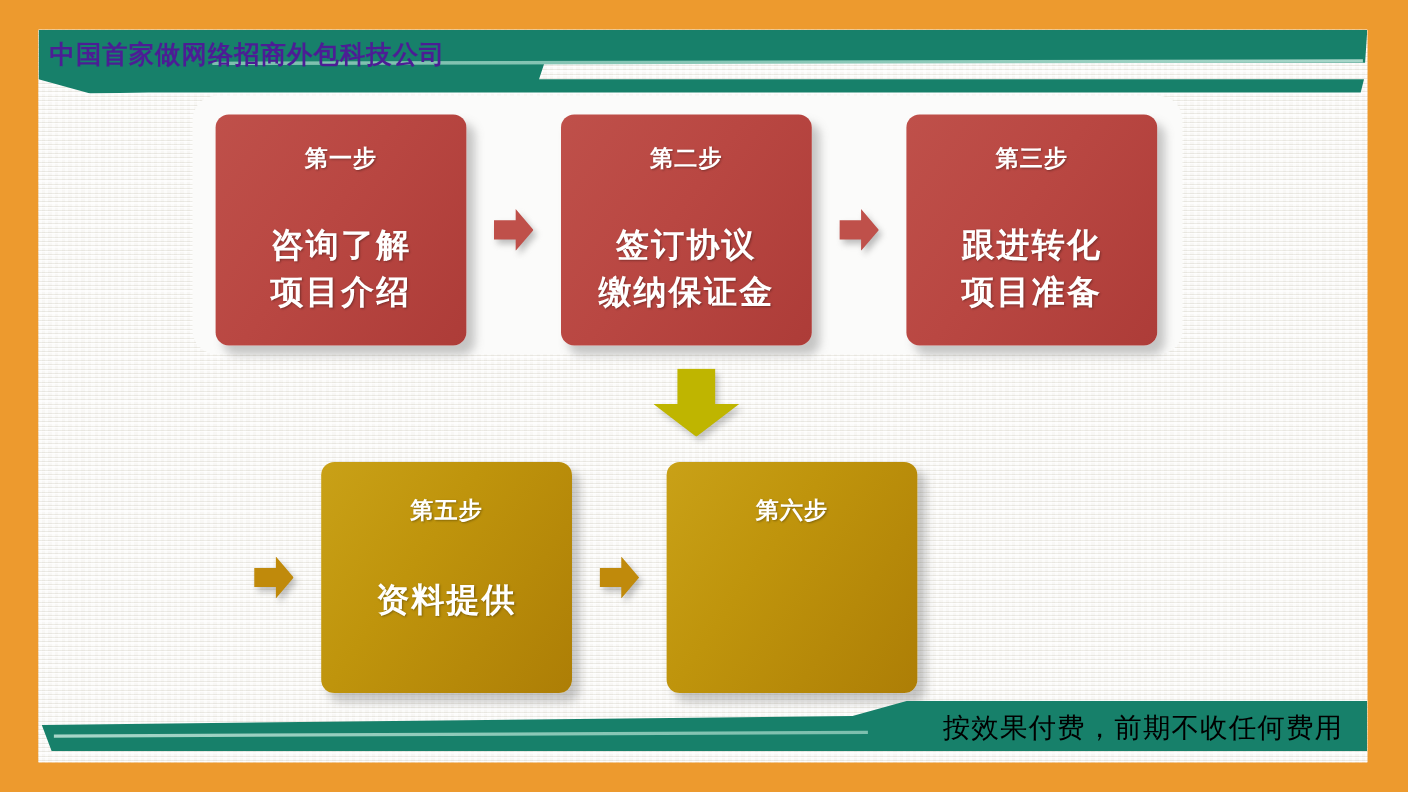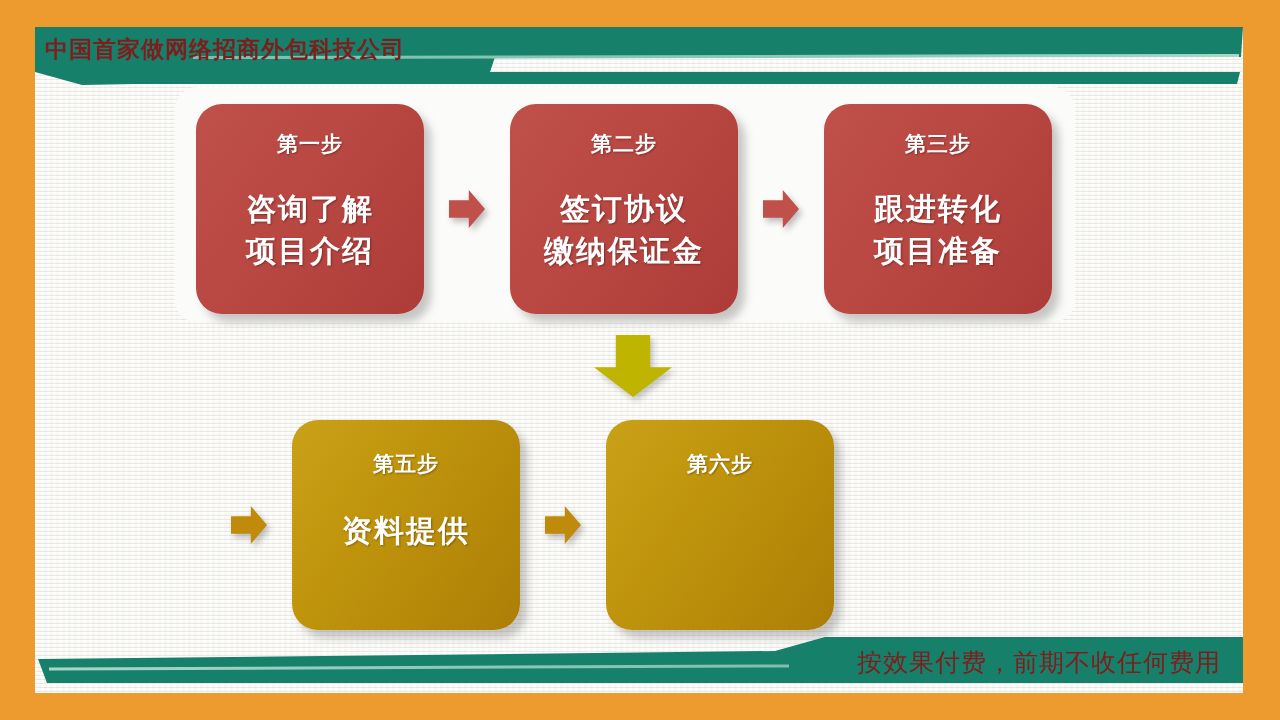--- a/index.html
+++ b/index.html
@@ -82,21 +82,21 @@
     height: 3px;
     background: linear-gradient(90deg, #7DBFAE 0%, #8CC9B8 60%, #A8D6C9 100%);
     transform: skewY(-0.12deg);
   }
   .header-title {
     position: absolute;
     left: 10px;
     top: 0;
     height: 45px;
     line-height: 45px;
-    color: #7f1d1d;
+    color: #4c1d95;
     font-size: 23px;
     font-weight: bold;
     letter-spacing: 1px;
     white-space: nowrap;
   }
 
   
   .row1-panel {
     position: absolute;
     left: 175px;
@@ -113,27 +113,28 @@
     display: flex;
     align-items: center;
   }
   .row-top    { left: 196px;  top: 104px;  width: 866px; height: 210px; }
   .row-bottom { left: 206px;  top: 420px;  width: 846px; height: 210px; }
 
   .step-box {
     position: relative;
     width: 228px;
     height: 210px;
-    border-radius: 26px;
+    border-radius: 12px;
     box-shadow: 7px 8px 9px rgba(95,95,95,0.34);
     display: flex;
     flex-direction: column;
     align-items: center;
     box-sizing: border-box;
     overflow: hidden;
+    gap: 15px;
   }
   .step-box.red {
     background: linear-gradient(125deg, #BF504A 0%, #B94742 45%, #AD3C38 100%);
   }
   .step-box.gold {
     background: linear-gradient(125deg, #C9A117 0%, #BF940C 40%, #AD7E06 100%);
   }
   .step-title {
     margin-top: 26px;
     color: #FFFFFF;
@@ -223,21 +224,21 @@
     height: 3px;
     background: linear-gradient(90deg, #A8D6C9 0%, #8CC9B8 55%, #7DBFAE 100%);
     transform: skewY(-0.25deg);
   }
   .footer-text {
     position: absolute;
     right: 22px;
     top: 6px;
     height: 38px;
     line-height: 38px;
-    color: #7f1d1d;
+    color: #000000;
     font-size: 25px;
     letter-spacing: 1px;
     white-space: nowrap;
   }
 </style>
 </head>
 <body>
 
 <div class="slide">
 

